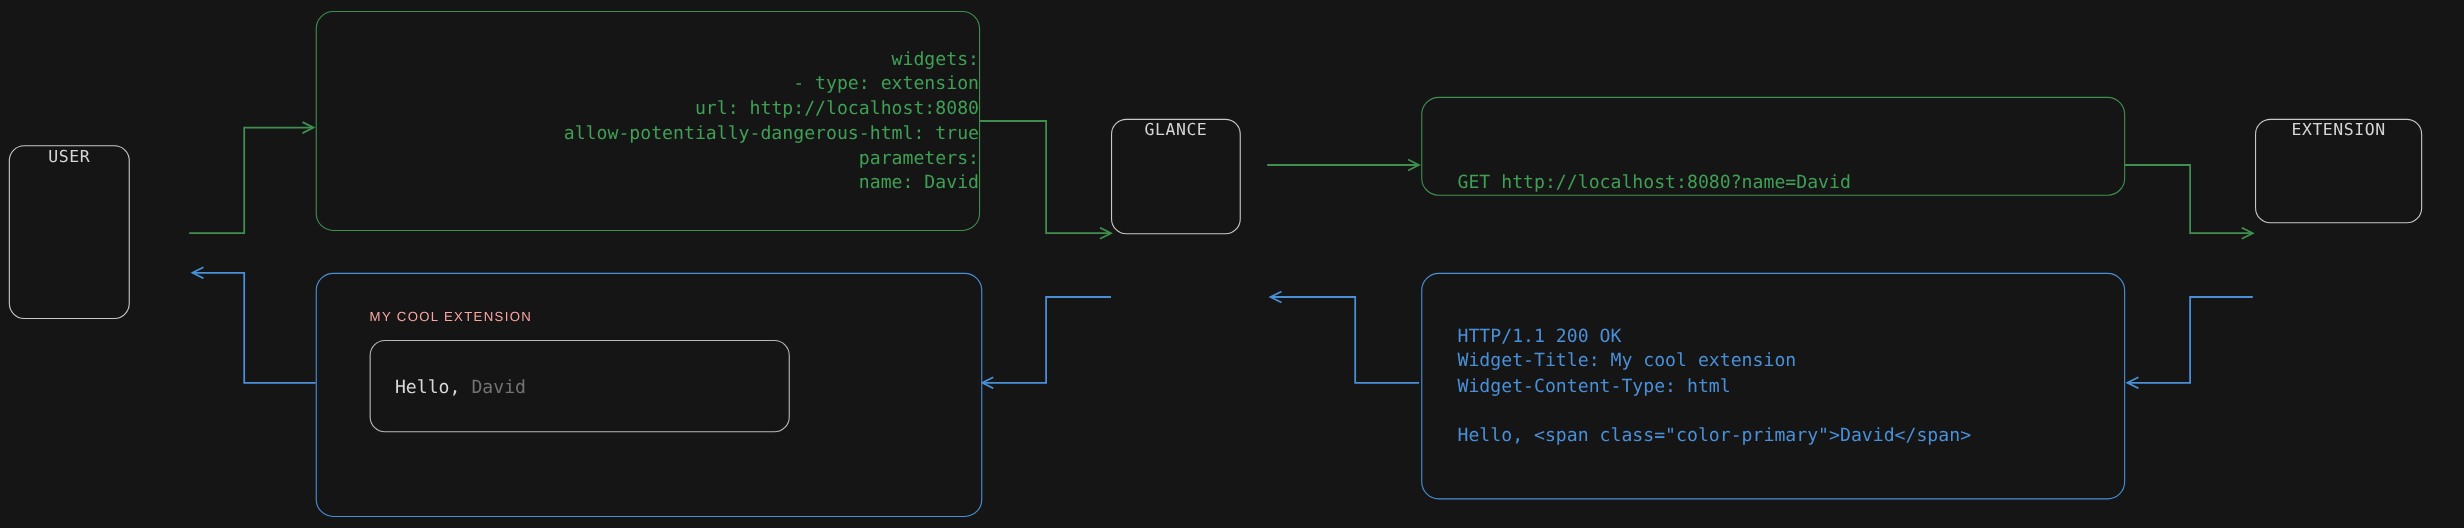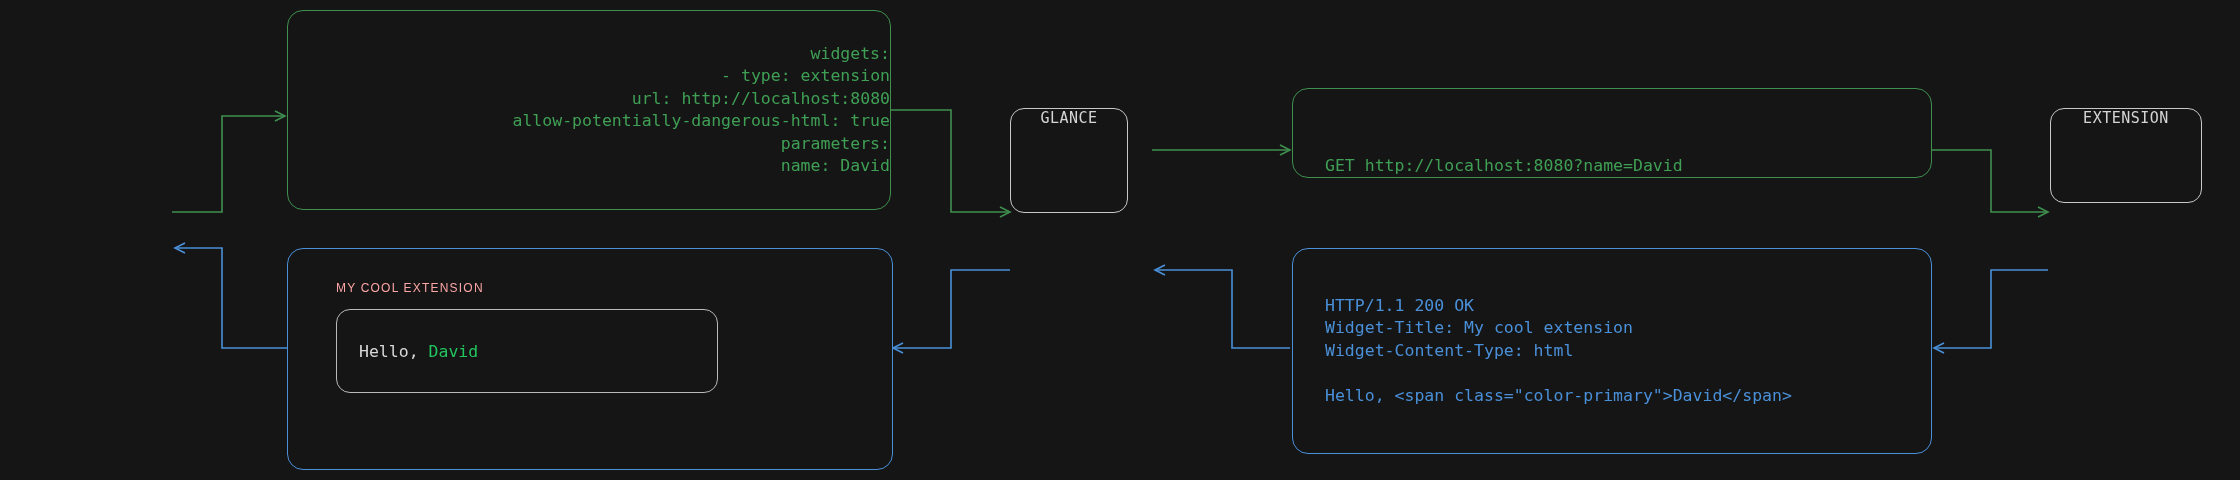--- a/index.html
+++ b/index.html
@@ -77,21 +77,21 @@
     height: 84px;
     display: flex;
     align-items: center;
   }
   .widget-text {
     font-family: "DejaVu Sans Mono", monospace;
     font-size: 16.5px;
     color: #d8d8d8;
     white-space: pre;
   }
-  .accent-orange { color: #22c55e; }
+  .accent-orange { color: #737373; }
 </style>
 </head>
 <body>
 
 <div id="canvas">
 
   <svg class="edges" viewBox="0 0 2240 480">
     <defs>
       <marker id="arrow-green" markerWidth="14" markerHeight="12" refX="12" refY="6" orient="auto" markerUnits="userSpaceOnUse">
         <polyline points="2,1 12,6 2,11" fill="none" stroke="#3f8f4f" stroke-width="1.6"></polyline>
@@ -111,20 +111,23 @@
 
     <path d="M 2048 270 L 1991 270 L 1991 348 L 1934 348" fill="none" stroke="#4a90d9" stroke-width="1.6" marker-end="url(#arrow-blue)"></path>
 
     <path d="M 1290 348 L 1232 348 L 1232 270 L 1155 270" fill="none" stroke="#4a90d9" stroke-width="1.6" marker-end="url(#arrow-blue)"></path>
 
     <path d="M 1010 270 L 951 270 L 951 348 L 893 348" fill="none" stroke="#4a90d9" stroke-width="1.6" marker-end="url(#arrow-blue)"></path>
 
     <path d="M 287 348 L 222 348 L 222 248 L 175 248" fill="none" stroke="#4a90d9" stroke-width="1.6" marker-end="url(#arrow-blue)"></path>
   </svg>
 
+  <div class="node" style="left:8px; top:132px; width:110px; height:158px;">
+    <span class="node-label">USER</span>
+  </div>
 
   <div class="node" style="left:1010px; top:108px; width:118px; height:105px;">
     <span class="node-label">GLANCE</span>
   </div>
 
   <div class="node" style="left:2050px; top:108px; width:152px; height:95px;">
     <span class="node-label">EXTENSION</span>
   </div>
 
   <div class="msgbox green" style="left:287px; top:10px; width:604px; height:200px;text-align:right;">

